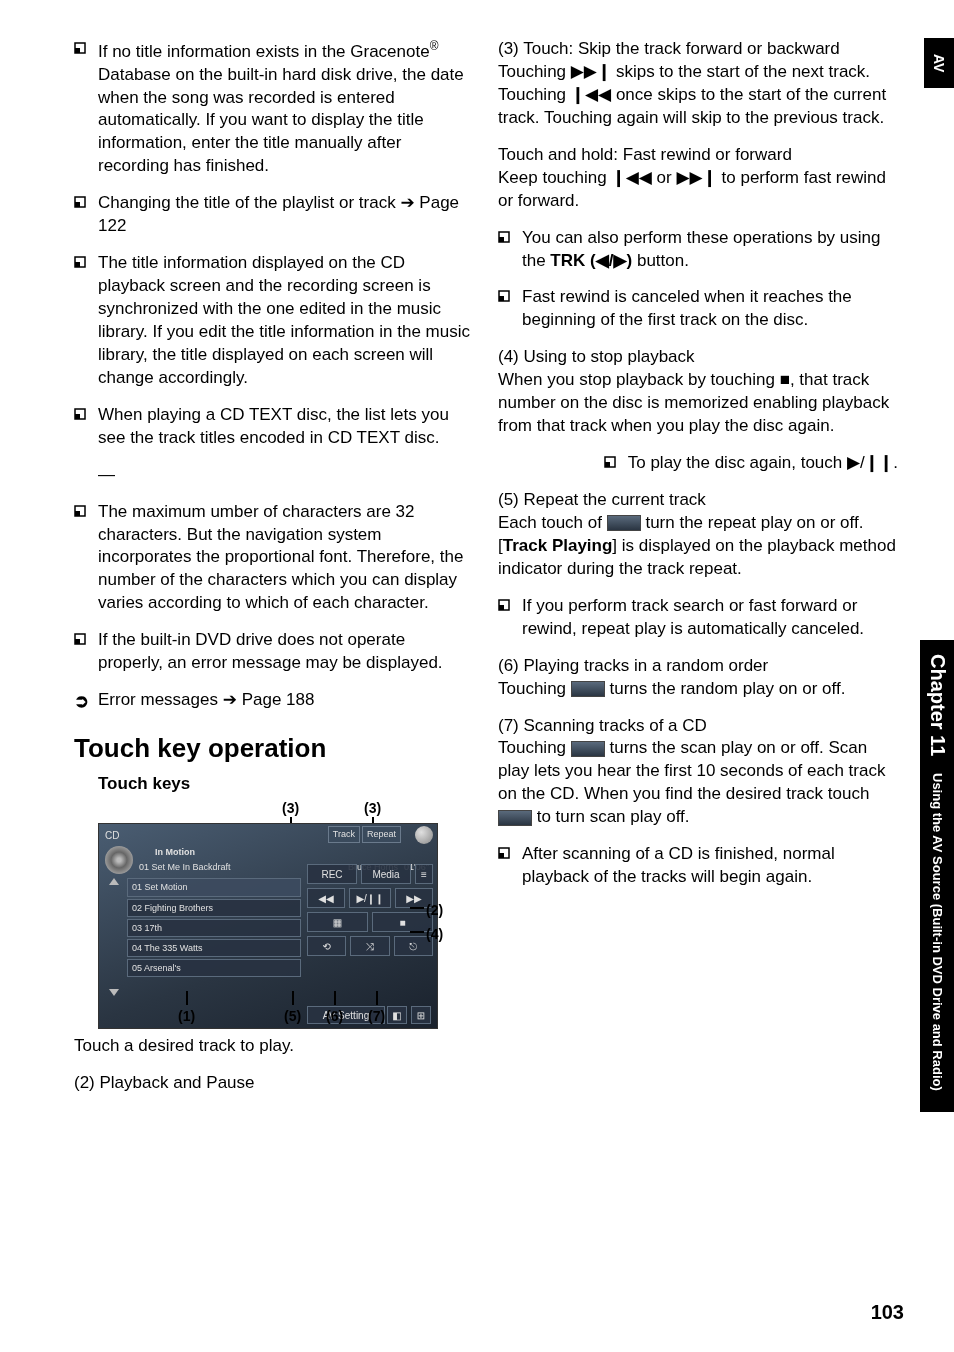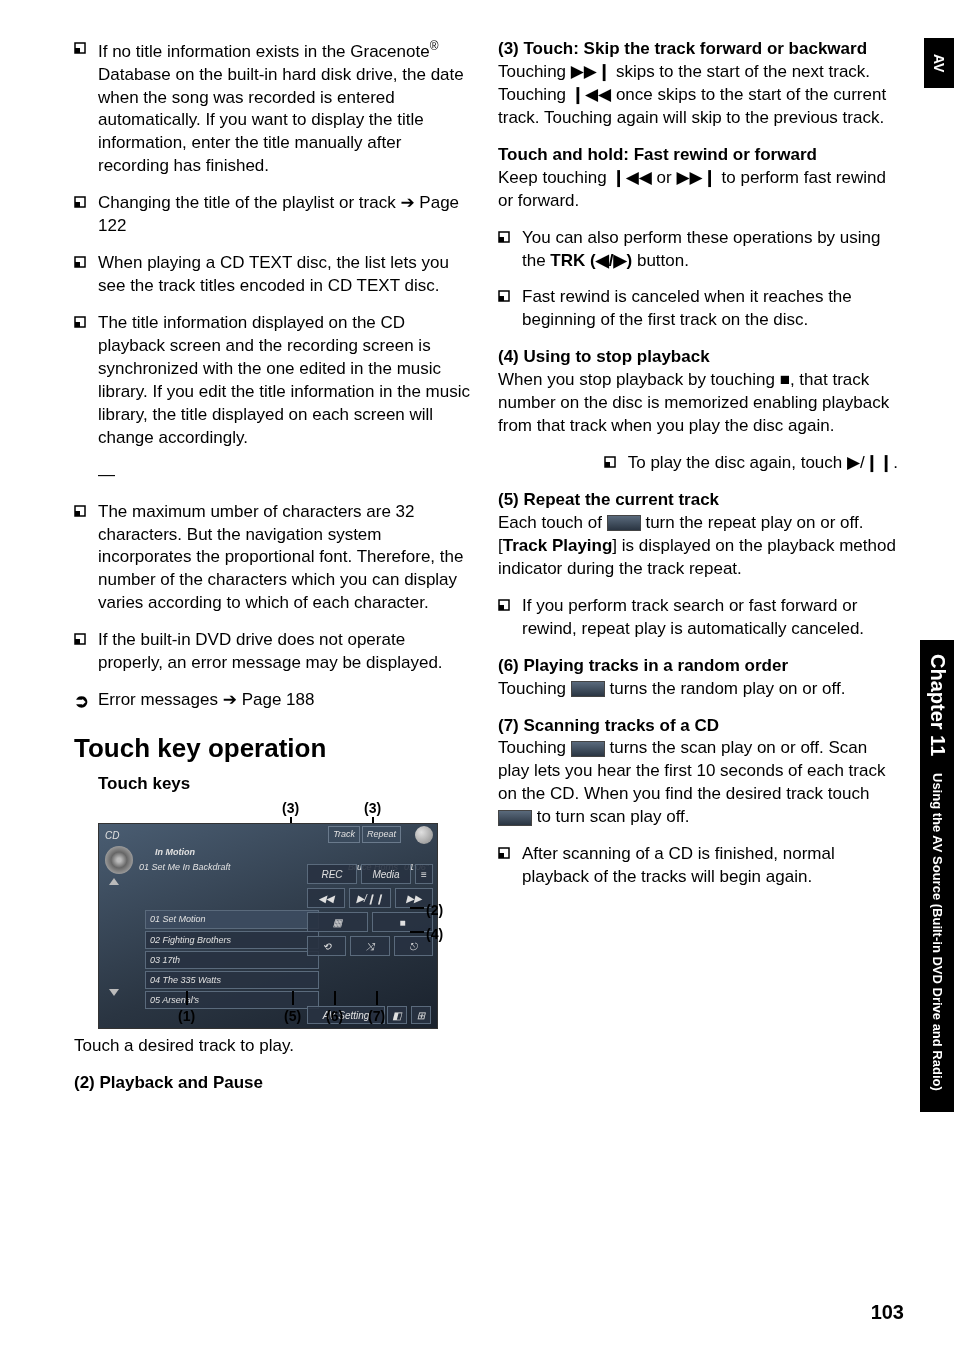--- a/index.html
+++ b/index.html
@@ -23,42 +23,41 @@
   }
   .bullet-row { display: flex; margin-bottom: 14px; justify-content: flex-end; }
   .bmark { width: 24px; flex-shrink: 0; }
   .bmark svg { margin-top: 4px; }
   .sub-dash { display: flex; padding-left: 24px; margin-bottom: 14px; }
   .sub-dmark { width: 26px; flex-shrink: 0; }
   .related { display: flex; padding-left: 0; margin-bottom: 14px; }
   .rmark { width: 24px; flex-shrink: 0; font-weight: bold; font-size: 18px; }
   h2 { font-size: 26px; font-weight: bold; margin-top: 18px; margin-bottom: 6px; }
   .sub-h { font-weight: bold; font-size: 17px; padding-left: 24px; margin-bottom: 8px; }
-  .step-h { font-weight: bold; font-size: 17px; margin-bottom: 0; }
+  .step-h { font-weight: normal; font-size: 17px; margin-bottom: 0; }
   .para { margin-bottom: 14px; }
   .screenshot-wrap { padding-left: 24px; }
   .screenshot {
     width: 340px;
     height: 206px;
     background: linear-gradient(160deg, #4a5d72 0%, #2a3542 60%, #1a222d 100%);
     border: 1px solid #333;
     position: relative;
     font-size: 10px;
     color: #e0e0e0;
     margin-top: 6px;
-    font-style: italic;
   }
   .ss-topbar { position: absolute; top: 4px; left: 6px; right: 6px; height: 14px; display: flex; align-items: center; }
   .ss-top-tabs { position: absolute; top: 2px; right: 36px; display: flex; gap: 2px; }
   .ss-tab { background: #3a4a5c; border: 1px solid #6a7a8c; padding: 1px 4px; font-size: 9px; }
   .ss-ball { position: absolute; top: 2px; right: 4px; width: 18px; height: 18px; border-radius: 50%; background: radial-gradient(circle at 35% 35%, #e0e0e0, #888); }
   .ss-info { position: absolute; top: 22px; left: 40px; right: 8px; font-size: 9px; }
   .ss-info-row2 { display: flex; justify-content: space-between; margin-top: 2px; }
   .ss-disc-icon { position: absolute; top: 22px; left: 6px; width: 28px; height: 28px; border-radius: 50%; background: radial-gradient(circle, #bbb 10%, #666 40%, #999 70%, #555 100%); }
-  .ss-tracklist { position: absolute; top: 54px; left: 46px; width: 174px; margin-top: 32px; }
+  .ss-tracklist { position: absolute; top: 54px; left: 28px; width: 174px; }
   .ss-track { background: rgba(40,50,65,0.9); border: 1px solid #5a6a7c; margin-bottom: 2px; padding: 2px 4px; font-size: 9px; position: relative; }
   .ss-track.sel { background: rgba(60,75,95,0.95); }
   .ss-arrow-col { position: absolute; top: 54px; left: 6px; width: 18px; height: 118px; display: flex; flex-direction: column; justify-content: space-between; align-items: center; }
   .ss-arrow { width: 0; height: 0; border-left: 5px solid transparent; border-right: 5px solid transparent; }
   .ss-arrow.up { border-bottom: 7px solid #bbb; }
   .ss-arrow.down { border-top: 7px solid #bbb; }
   .ss-btn { background: rgba(40,50,65,0.9); border: 1px solid #5a6a7c; display: inline-flex; align-items: center; justify-content: center; font-size: 10px; }
   .ss-btn-grid { position: absolute; left: 208px; top: 40px; width: 126px; }
   .ss-btn-grid .row { display: flex; gap: 4px; margin-bottom: 4px; }
   .ss-btn-grid .ss-btn { height: 20px; }
@@ -119,31 +118,31 @@
       <div><span>Changing the title of the playlist or track </span><span>➔</span><span> Page 122</span></div>
     </div>
 
     <div class="bullet-row">
       <div class="bmark">
         <svg width="12" height="12">
             <rect x="1" y="1" width="10" height="10" fill="none" stroke="#000" stroke-width="1.5"></rect>
             <rect x="1" y="6" width="5" height="5" fill="#000"></rect>
           </svg>
       </div>
+      <div>The title information displayed on the CD playback screen and the recording screen is synchronized with the one edited in the music library. If you edit the title information in the music library, the title displayed on each screen will change accordingly.</div>
+    </div>
+
+    <div class="bullet-row">
+      <div class="bmark">
+        <svg width="12" height="12">
+            <rect x="1" y="1" width="10" height="10" fill="none" stroke="#000" stroke-width="1.5"></rect>
+            <rect x="1" y="6" width="5" height="5" fill="#000"></rect>
+          </svg>
+      </div>
       <div>When playing a CD TEXT disc, the list lets you see the track titles encoded in CD TEXT disc.</div>
-    </div>
-
-    <div class="bullet-row">
-      <div class="bmark">
-        <svg width="12" height="12">
-            <rect x="1" y="1" width="10" height="10" fill="none" stroke="#000" stroke-width="1.5"></rect>
-            <rect x="1" y="6" width="5" height="5" fill="#000"></rect>
-          </svg>
-      </div>
-      <div>The title information displayed on the CD playback screen and the recording screen is synchronized with the one edited in the music library. If you edit the title information in the music library, the title displayed on each screen will change accordingly.</div>
     </div>
 
     <div class="sub-dash">
       <div class="sub-dmark">—</div>
     </div>
 
     <div class="bullet-row">
       <div class="bmark">
         <svg width="12" height="12">
             <rect x="1" y="1" width="10" height="10" fill="none" stroke="#000" stroke-width="1.5"></rect>

